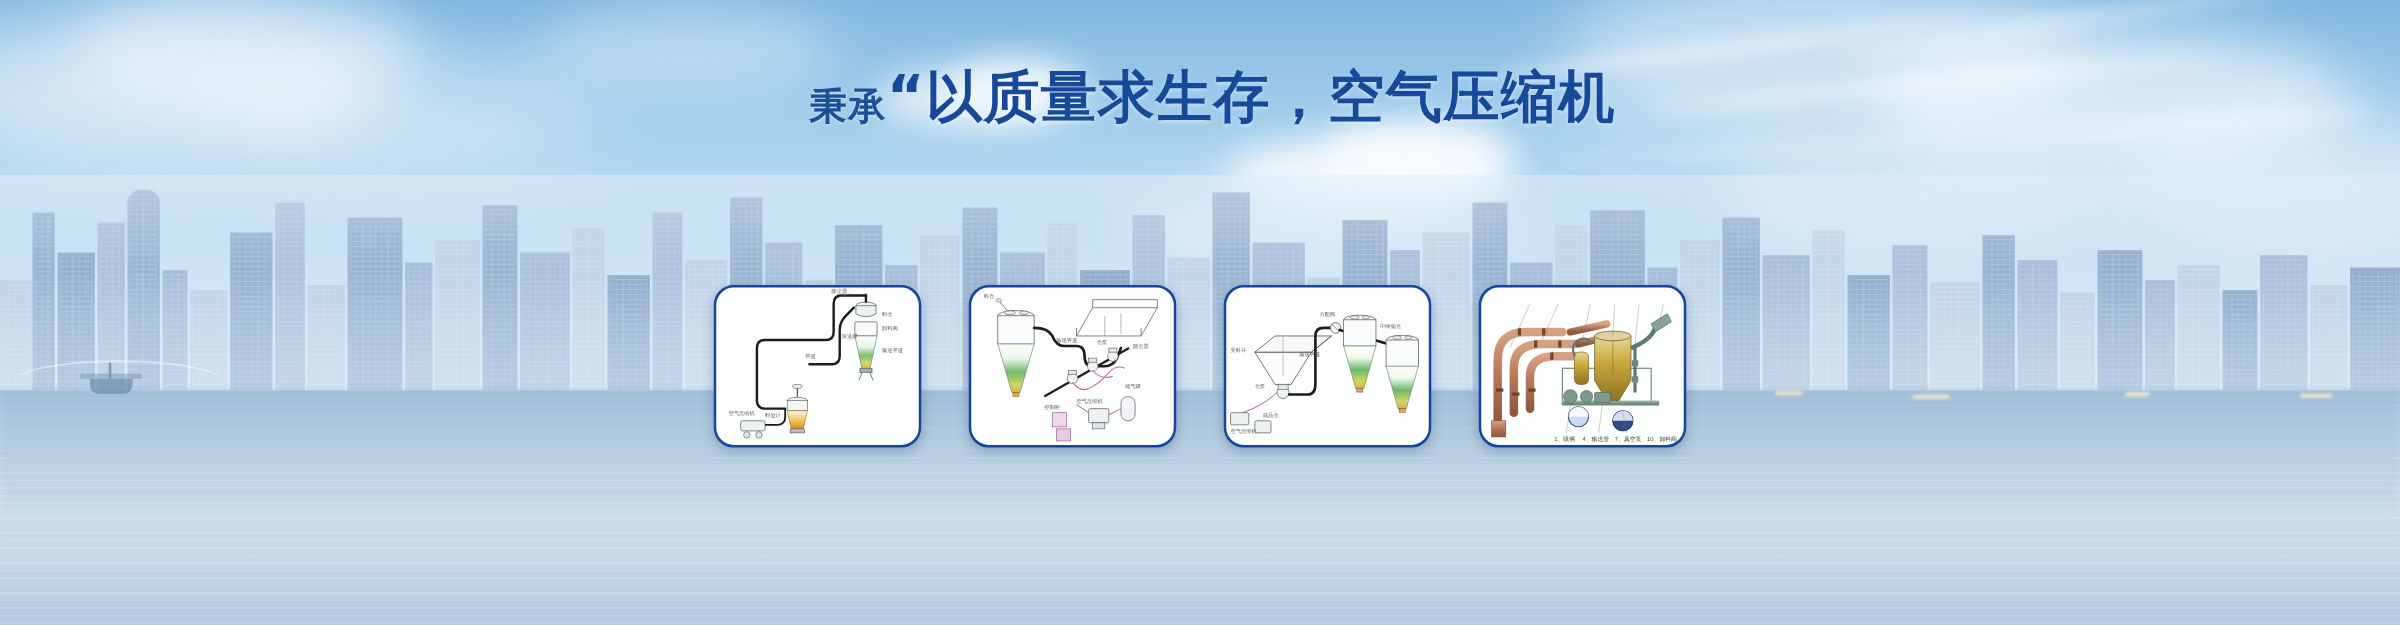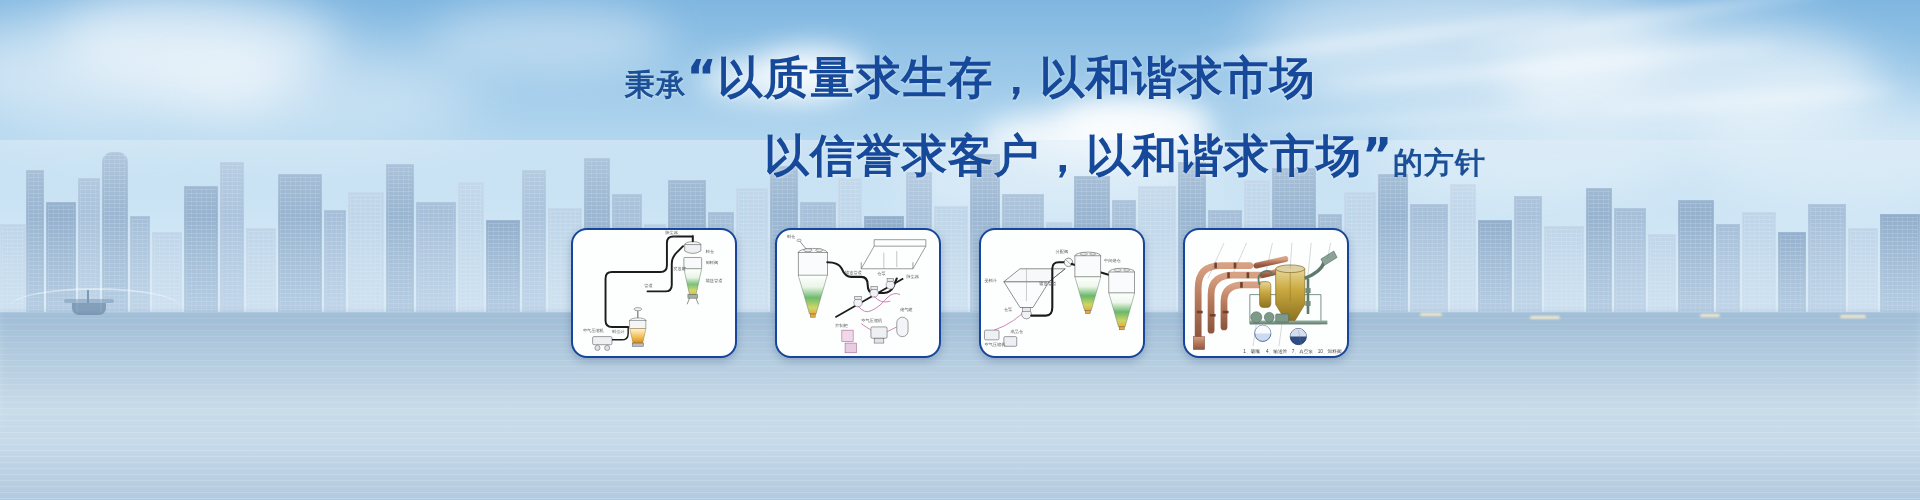--- a/index.html
+++ b/index.html
@@ -246,24 +246,21 @@
     <div class="shorelight" style="left:1190px; top:314px; width:26px;"></div>
     <div class="shorelight" style="left:1240px; top:315px; width:18px;"></div>
     <div class="shorelight" style="left:1420px; top:313px; width:22px;"></div>
     <div class="shorelight" style="left:1530px; top:316px; width:30px;"></div>
     <div class="shorelight" style="left:1700px; top:314px; width:20px;"></div>
     <div class="shorelight" style="left:1840px; top:315px; width:26px;"></div>
   </div>
 
   <div class="headline">
     <div class="line line1">
-      <span class="t-small">秉承</span><span class="t-quote">“</span><span class="t-big">以质量求生存，以和谐求市场</span>
-    </div>
-    <div class="line line2">
-      <span class="t-big">以信誉求客户，以和谐求市场</span><span class="t-quote">”</span><span class="t-tail">的方针</span>
+      <span class="t-small">秉承</span><span class="t-quote">“</span><span class="t-big">以质量求生存，空气压缩机</span>
     </div>
   </div>
 
   <div class="cards">
 
     <div class="card">
       <svg viewBox="0 0 100 78">
         <defs>
           <linearGradient id="g1" x1="0" y1="0" x2="0" y2="1">
             <stop offset="0%" stop-color="#ffffff"></stop>

